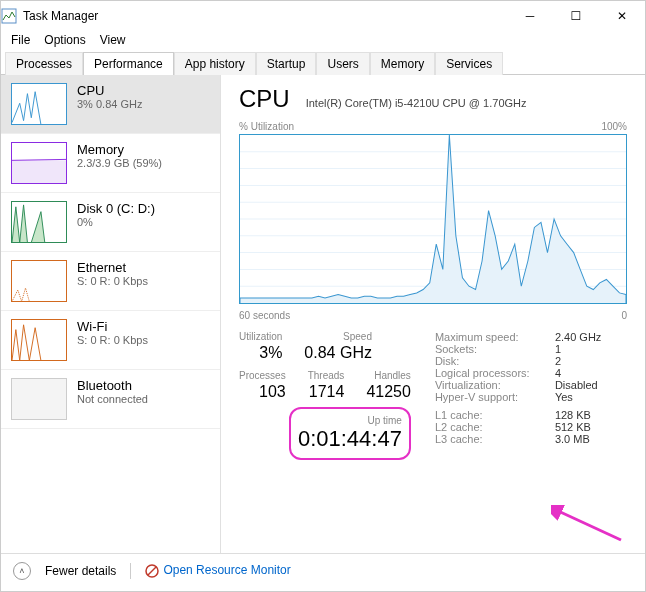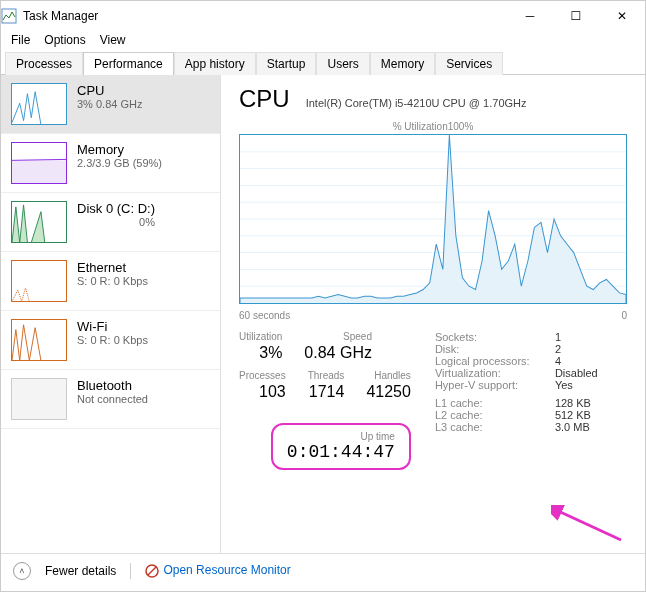--- a/index.html
+++ b/index.html
@@ -14,39 +14,39 @@
 .tabs { display: flex; border-bottom: 1px solid #ccc; font-size: 12px; padding-left: 4px; }
 .tab { padding: 4px 10px; border: 1px solid transparent; border-bottom: none; position: relative; top: 1px; background: #fff; }
 .tab.active { border-color: #ccc; background: #fff; }
 .tab.inactive { background: #f4f4f4; border-color: #e0e0e0; }
 .content { display: flex; height: 478px; }
 .sidebar { width: 220px; border-right: 1px solid #e0e0e0; overflow-y: auto; }
 .sideitem { display: flex; padding: 8px 10px; gap: 10px; border-bottom: 1px solid #eee; cursor: default; }
 .sideitem.selected { background: #e5e5e5; }
 .thumb { width: 56px; height: 42px; border: 1px solid #999; background: #fff; position: relative; overflow: hidden; }
 .sidetxt .name { font-size: 13px; }
-.sidetxt .sub { font-size: 11px; color: #666; text-align: right; }
+.sidetxt .sub { font-size: 11px; color: #666; }
 .main { flex: 1; padding: 10px 18px; position: relative; }
 .hdr { display: flex; align-items: baseline; gap: 16px; }
 .hdr .big { font-size: 24px; font-weight: 300; }
 .hdr .desc { font-size: 11px; color: #444; }
-.chartlabels { display: flex; justify-content: center; font-size: 10px; color: #888; margin-top: 8px; }
+.chartlabels { display: flex; justify-content: space-between; font-size: 10px; color: #888; margin-top: 8px; }
 .chart { border: 1px solid #39c; background: #fff; height: 170px; width: 100%; margin-top: 2px; }
 .axislabels { display: flex; justify-content: space-between; font-size: 10px; color: #888; margin-top: 2px; gap: 8px; }
 .stats { display: flex; margin-top: 10px; gap: 24px; font-size: 12px; }
 .left-stats { flex-shrink: 0; text-align: right; }
 .statrow { display: flex; gap: 22px; }
 .statblk .lbl { font-size: 10px; color: #888; }
 .statblk .val { font-size: 16px; margin-top: 2px; }
 .right-stats { font-size: 11px; color: #333; }
 .right-stats .r { display: flex; }
 .right-stats .r .k { width: 120px; color: #888; }
-.uptime { border: 2px solid #e530c6; border-radius: 12px; padding: 6px 14px; margin-top: 22px; display: inline-block; }
+.uptime { border: 2px solid #e530c6; border-radius: 12px; padding: 6px 7px; margin-top: 6px; display: inline-block; }
 .uptime .lbl { font-size: 10px; color: #888; }
-.uptime .val { font-size: 18px; font-family: Liberation Mono, monospace; }
+.uptime .val { font-size: 22px; }
 .arrow { position: absolute; left: 330px; top: 430px; }
 .footer { display: flex; align-items: center; gap: 14px; padding: 6px 12px; border-top: 1px solid #ddd; font-size: 12px; height: 34px; }
 .footer a { color: #06c; text-decoration: none; }
 .chevcircle { width: 18px; height: 18px; border: 1px solid #999; border-radius: 50%; display: inline-flex; align-items: center; justify-content: center; font-size: 9px; color: #555; }
 .sep { width: 1px; height: 16px; background: #ccc; }
 .rmicon { width: 14px; height: 14px; display: inline-block; vertical-align: middle; margin-right: 4px; }
 </style>
 </head>
 <body>
 
@@ -198,20 +198,24 @@
               <div class="val">41250</div>
             </div>
         </div>
         <div class="uptime">
           <div class="lbl">Up time</div>
           <div class="val">0:01:44:47</div>
         </div>
       </div>
       <div class="right-stats">
         <div class="r">
+            <span class="k">Maximum speed:</span>
+            <span>2.40 GHz</span>
+          </div>
+        <div class="r">
             <span class="k">Sockets:</span>
             <span>1</span>
           </div>
         <div class="r">
             <span class="k">Disk:</span>
             <span>2</span>
           </div>
         <div class="r">
             <span class="k">Logical processors:</span>
             <span>4</span>

